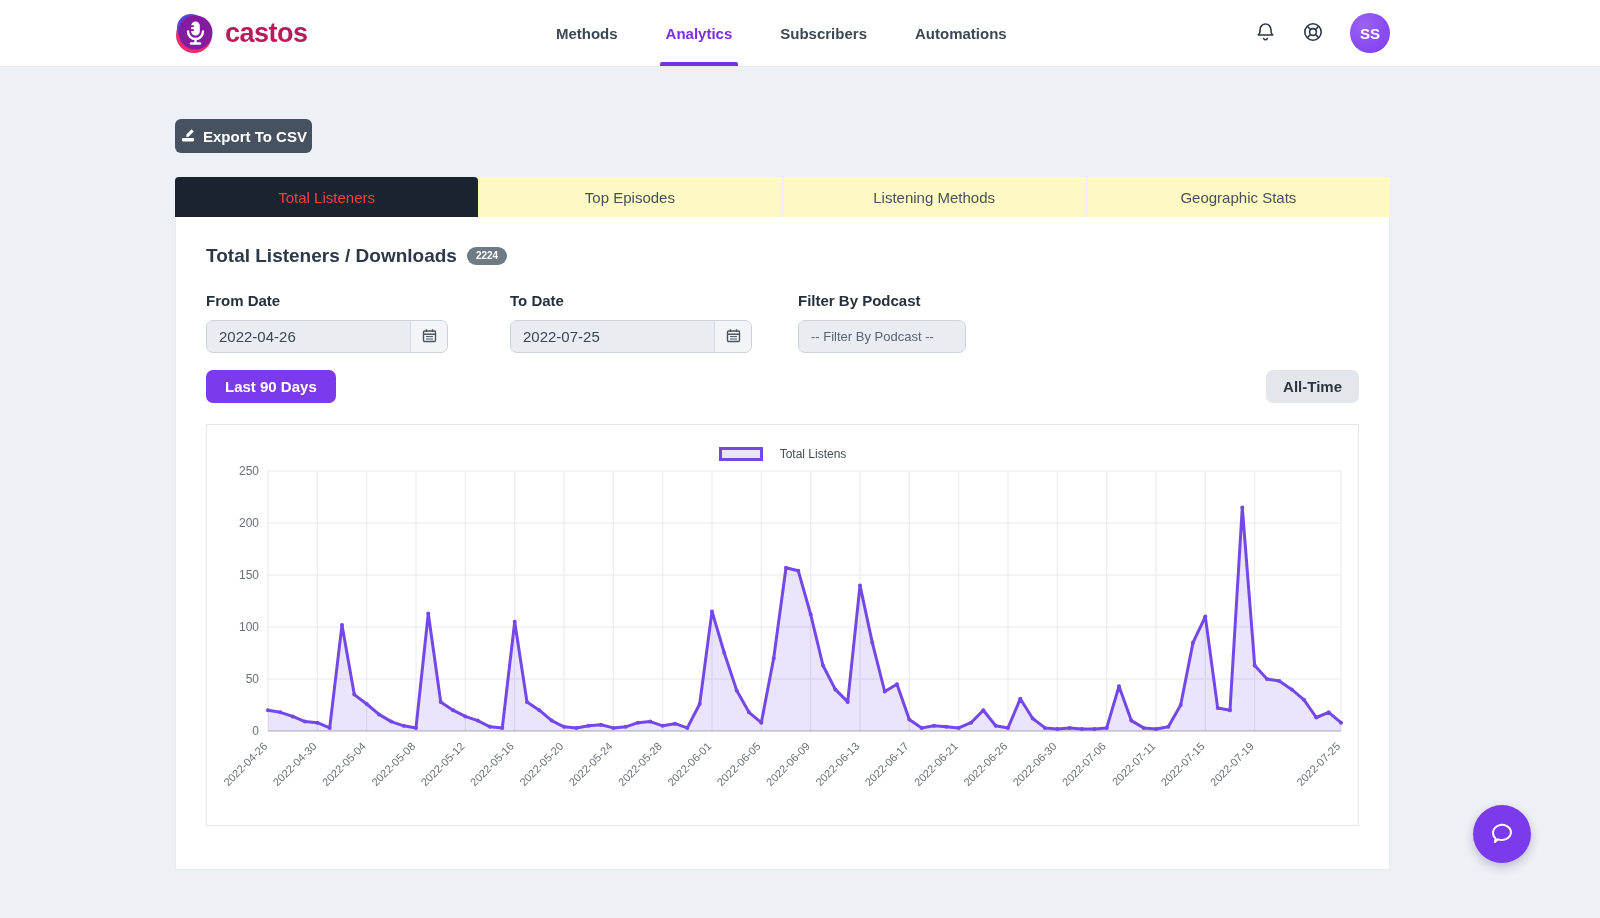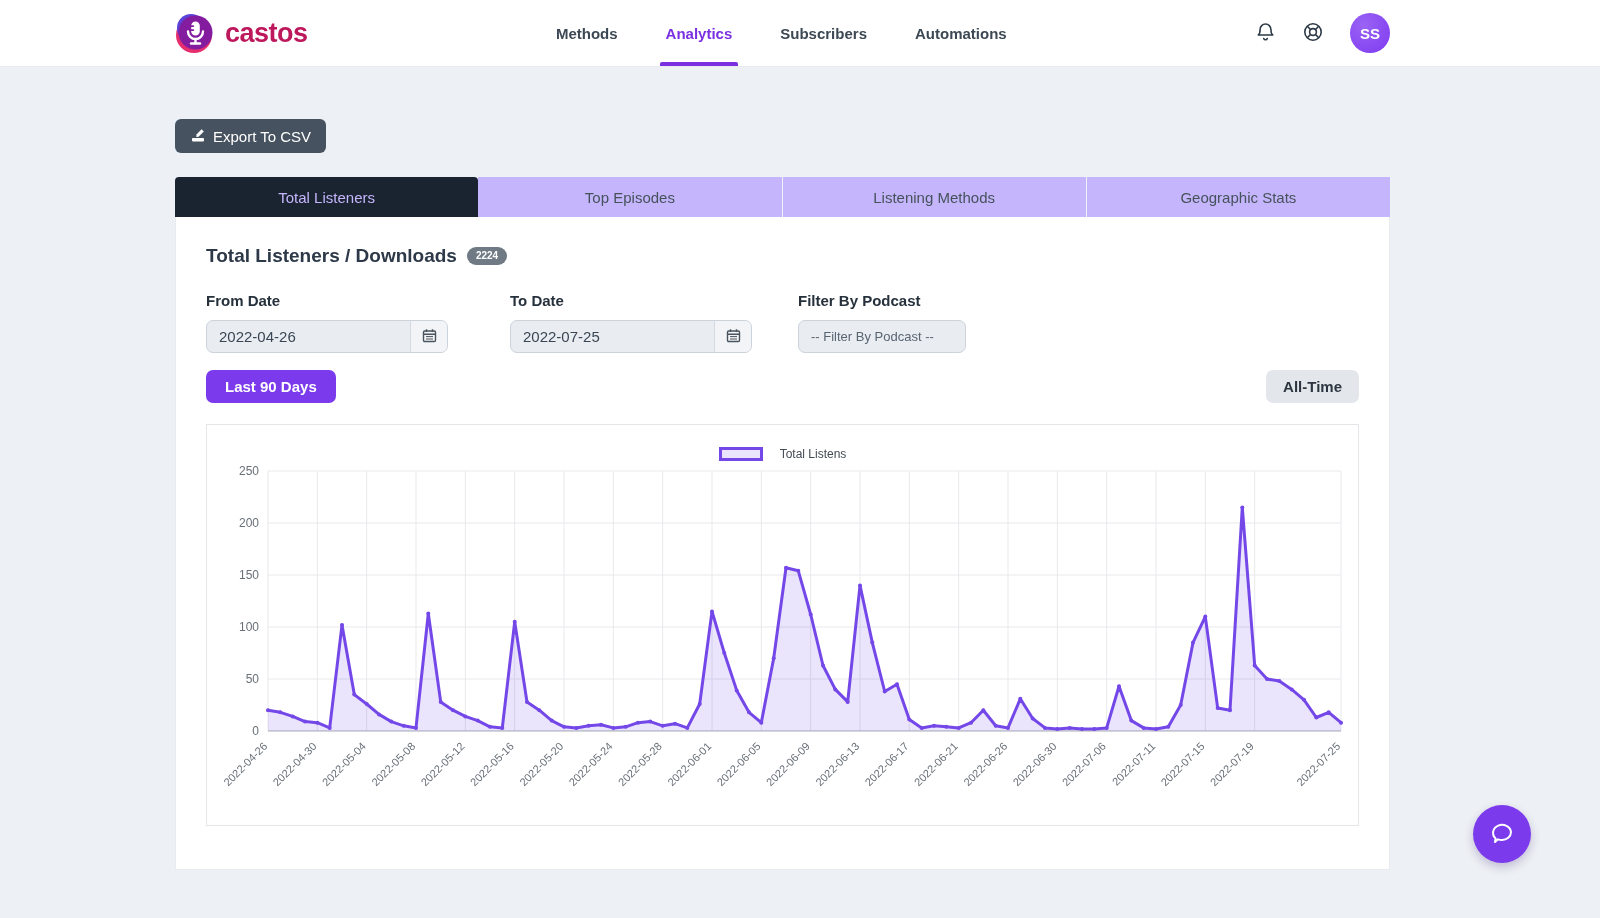--- a/index.html
+++ b/index.html
@@ -37,35 +37,35 @@
   .icon-btn { background:none; border:none; cursor:pointer; display:flex; align-items:center; }
   .avatar {
     width:40px; height:40px; border-radius:50%;
     background:radial-gradient(circle at 35% 30%, #9a63f5, #7e3af0);
     color:#fff; font-size:15px; font-weight:bold;
     display:flex; align-items:center; justify-content:center; cursor:pointer;
   }
   
   .main { width:1215px; margin:0 0 0 175px; }
   .export-btn {
-    margin-top:52px; height:34px; padding:0 15px;
+    margin-top:52px; height:34px; padding:0 5px;
     background:#46525f; color:#fff; border:none; border-radius:6px;
-    font-family:inherit; font-size:15px; font-weight:normal;
+    font-family:inherit; font-size:15px; font-weight:bold;
     display:flex; align-items:center; gap:7px; cursor:pointer;
   }
   .tabs { display:flex; margin-top:24px; }
   .tab {
-    flex:1; height:40px; background:#c4b5fd; border:none; cursor:pointer;
+    flex:1; height:40px; background:#fef9c3; border:none; cursor:pointer;
     font-family:inherit; font-size:15px; color:#46525a;
     display:flex; align-items:center; justify-content:center;
     border-right:1px solid #eef0f3;
   }
   .tab:last-child { border-right:none; }
   .tab.active {
-    background:#1a2330; color:#c4b5fd; border-radius:4px 4px 0 0; border-right:none;
+    background:#1a2330; color:#ef4444; border-radius:4px 4px 0 0; border-right:none;
   }
   .card {
     background:#fff; border:1px solid #e9ebef; border-top:none;
     padding:28px 30px 43px 30px; min-height:616px;
   }
   .card-title-row { display:flex; align-items:center; gap:10px; }
   .card-title { font-size:19px; font-weight:bold; color:#2d3948; }
   .count-badge {
     background:#6f7a85; color:#fff; font-size:10px; font-weight:bold;
     padding:4px 9px; border-radius:10px; line-height:1;

